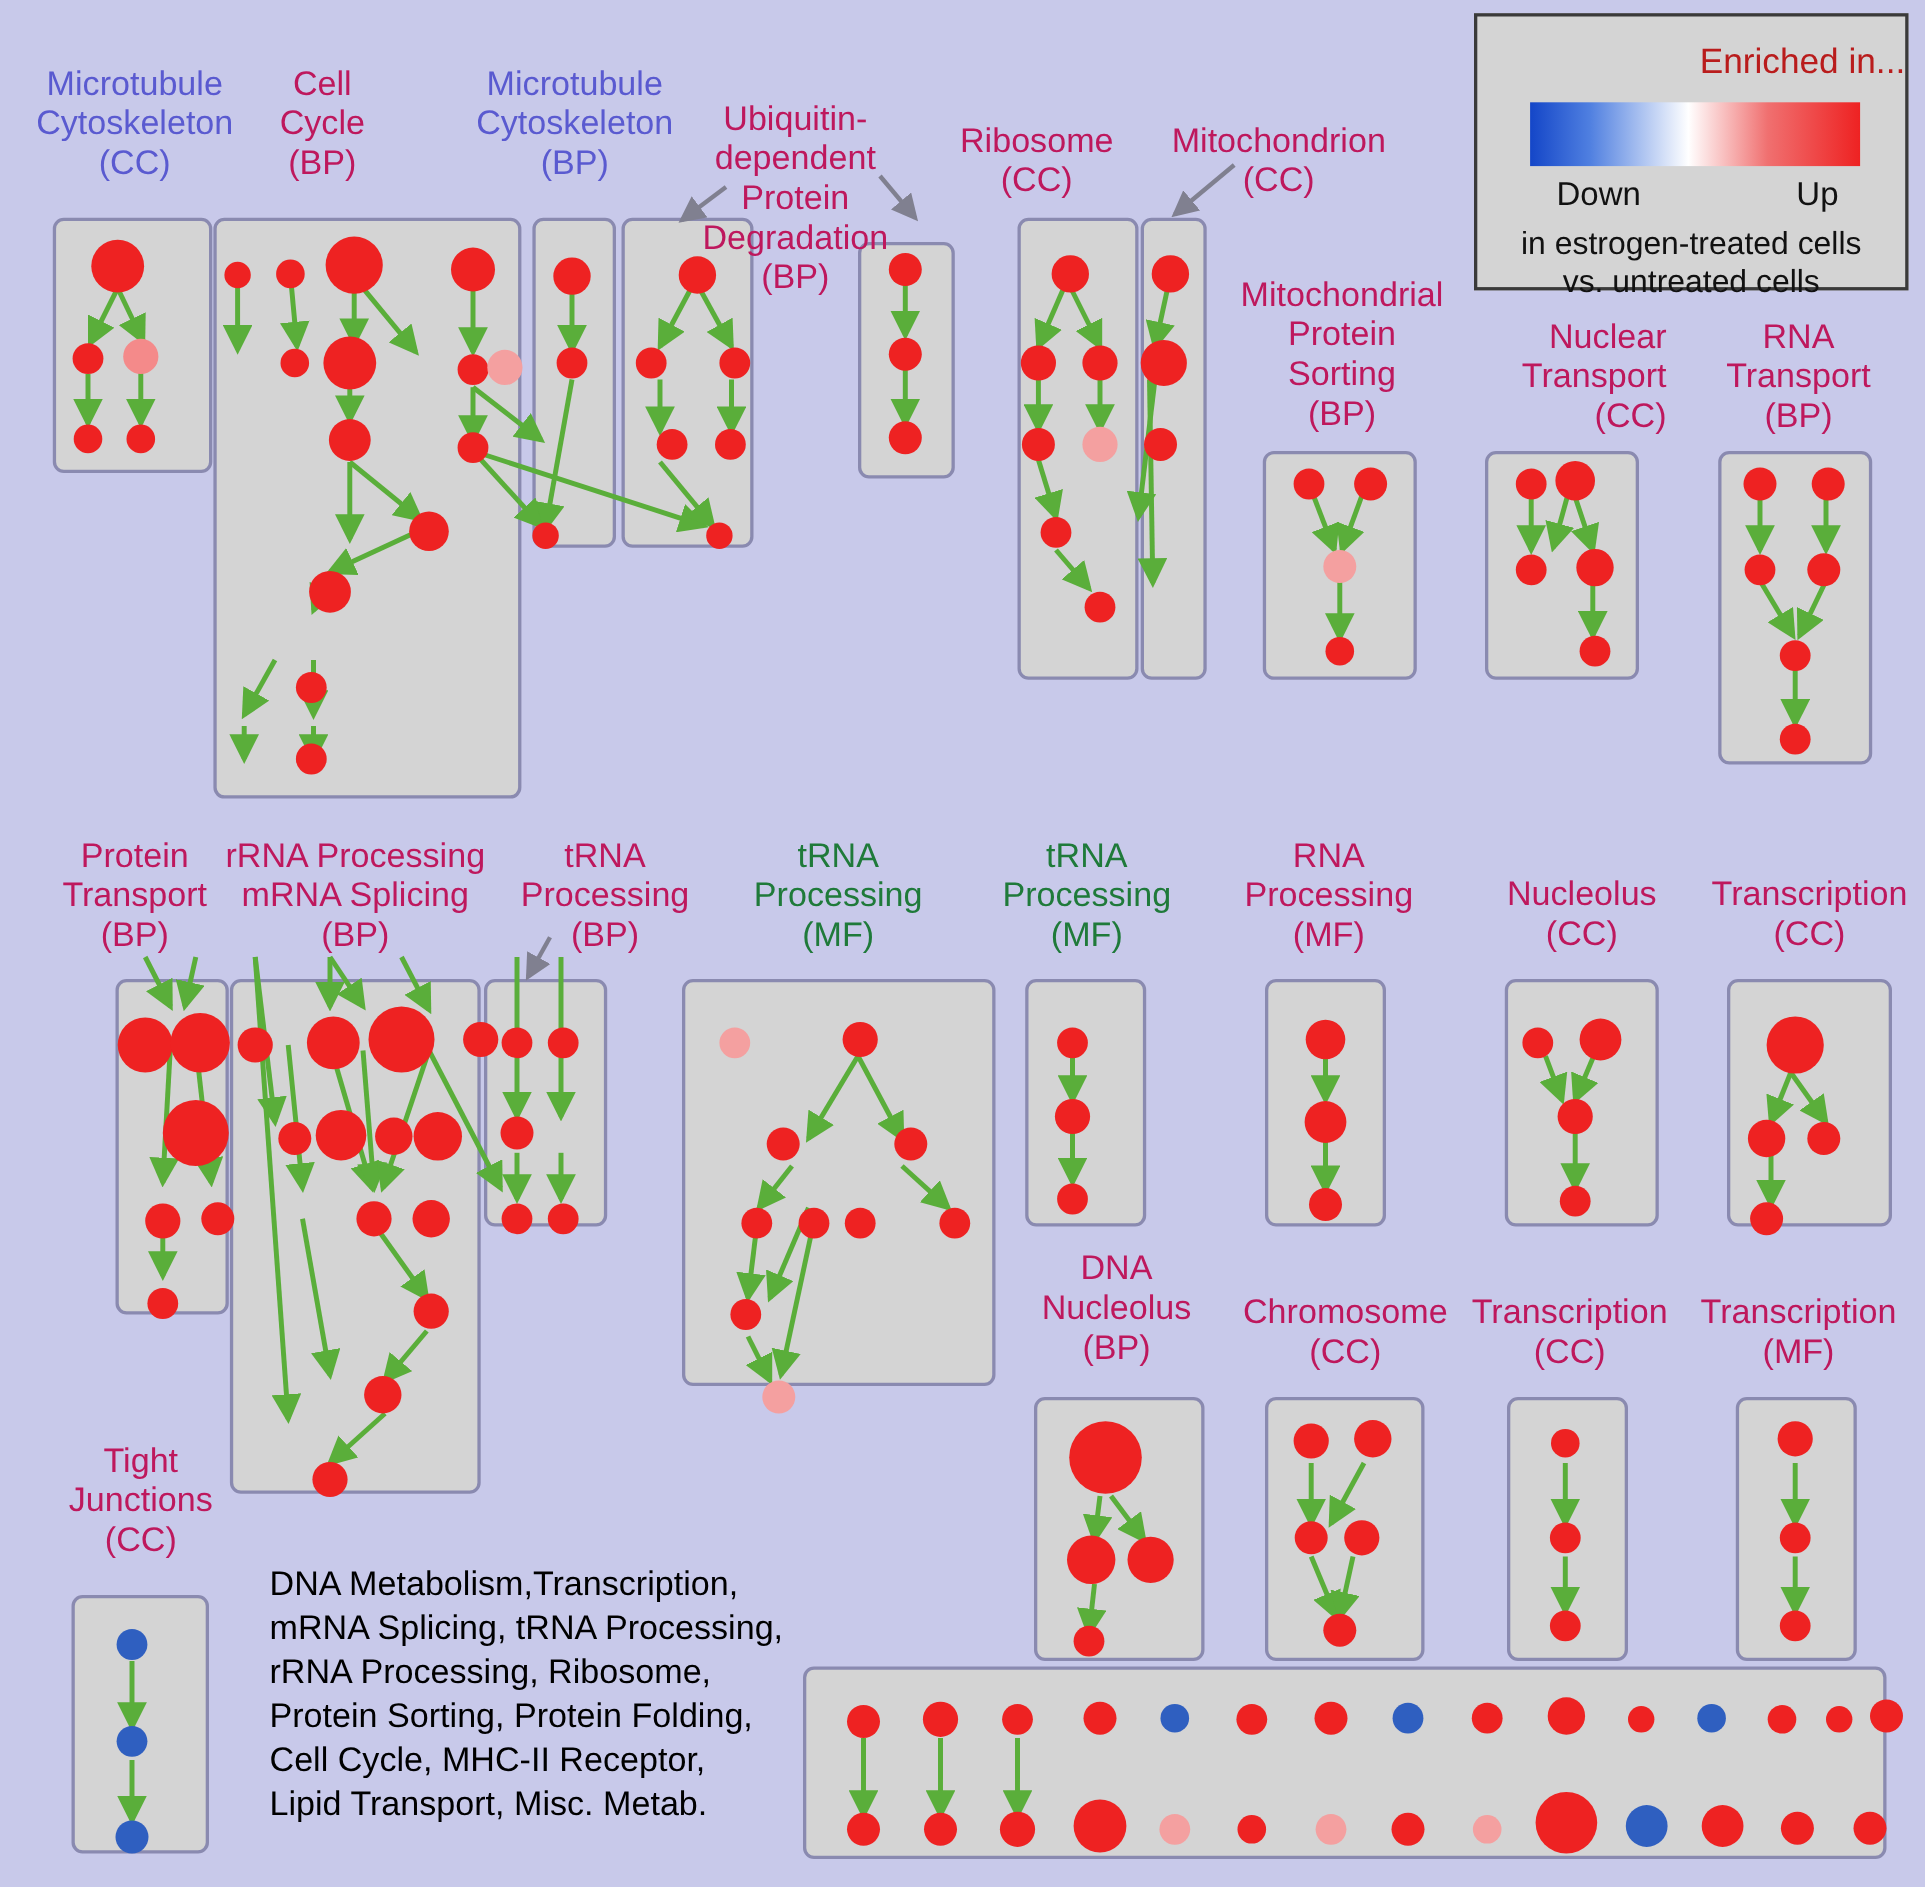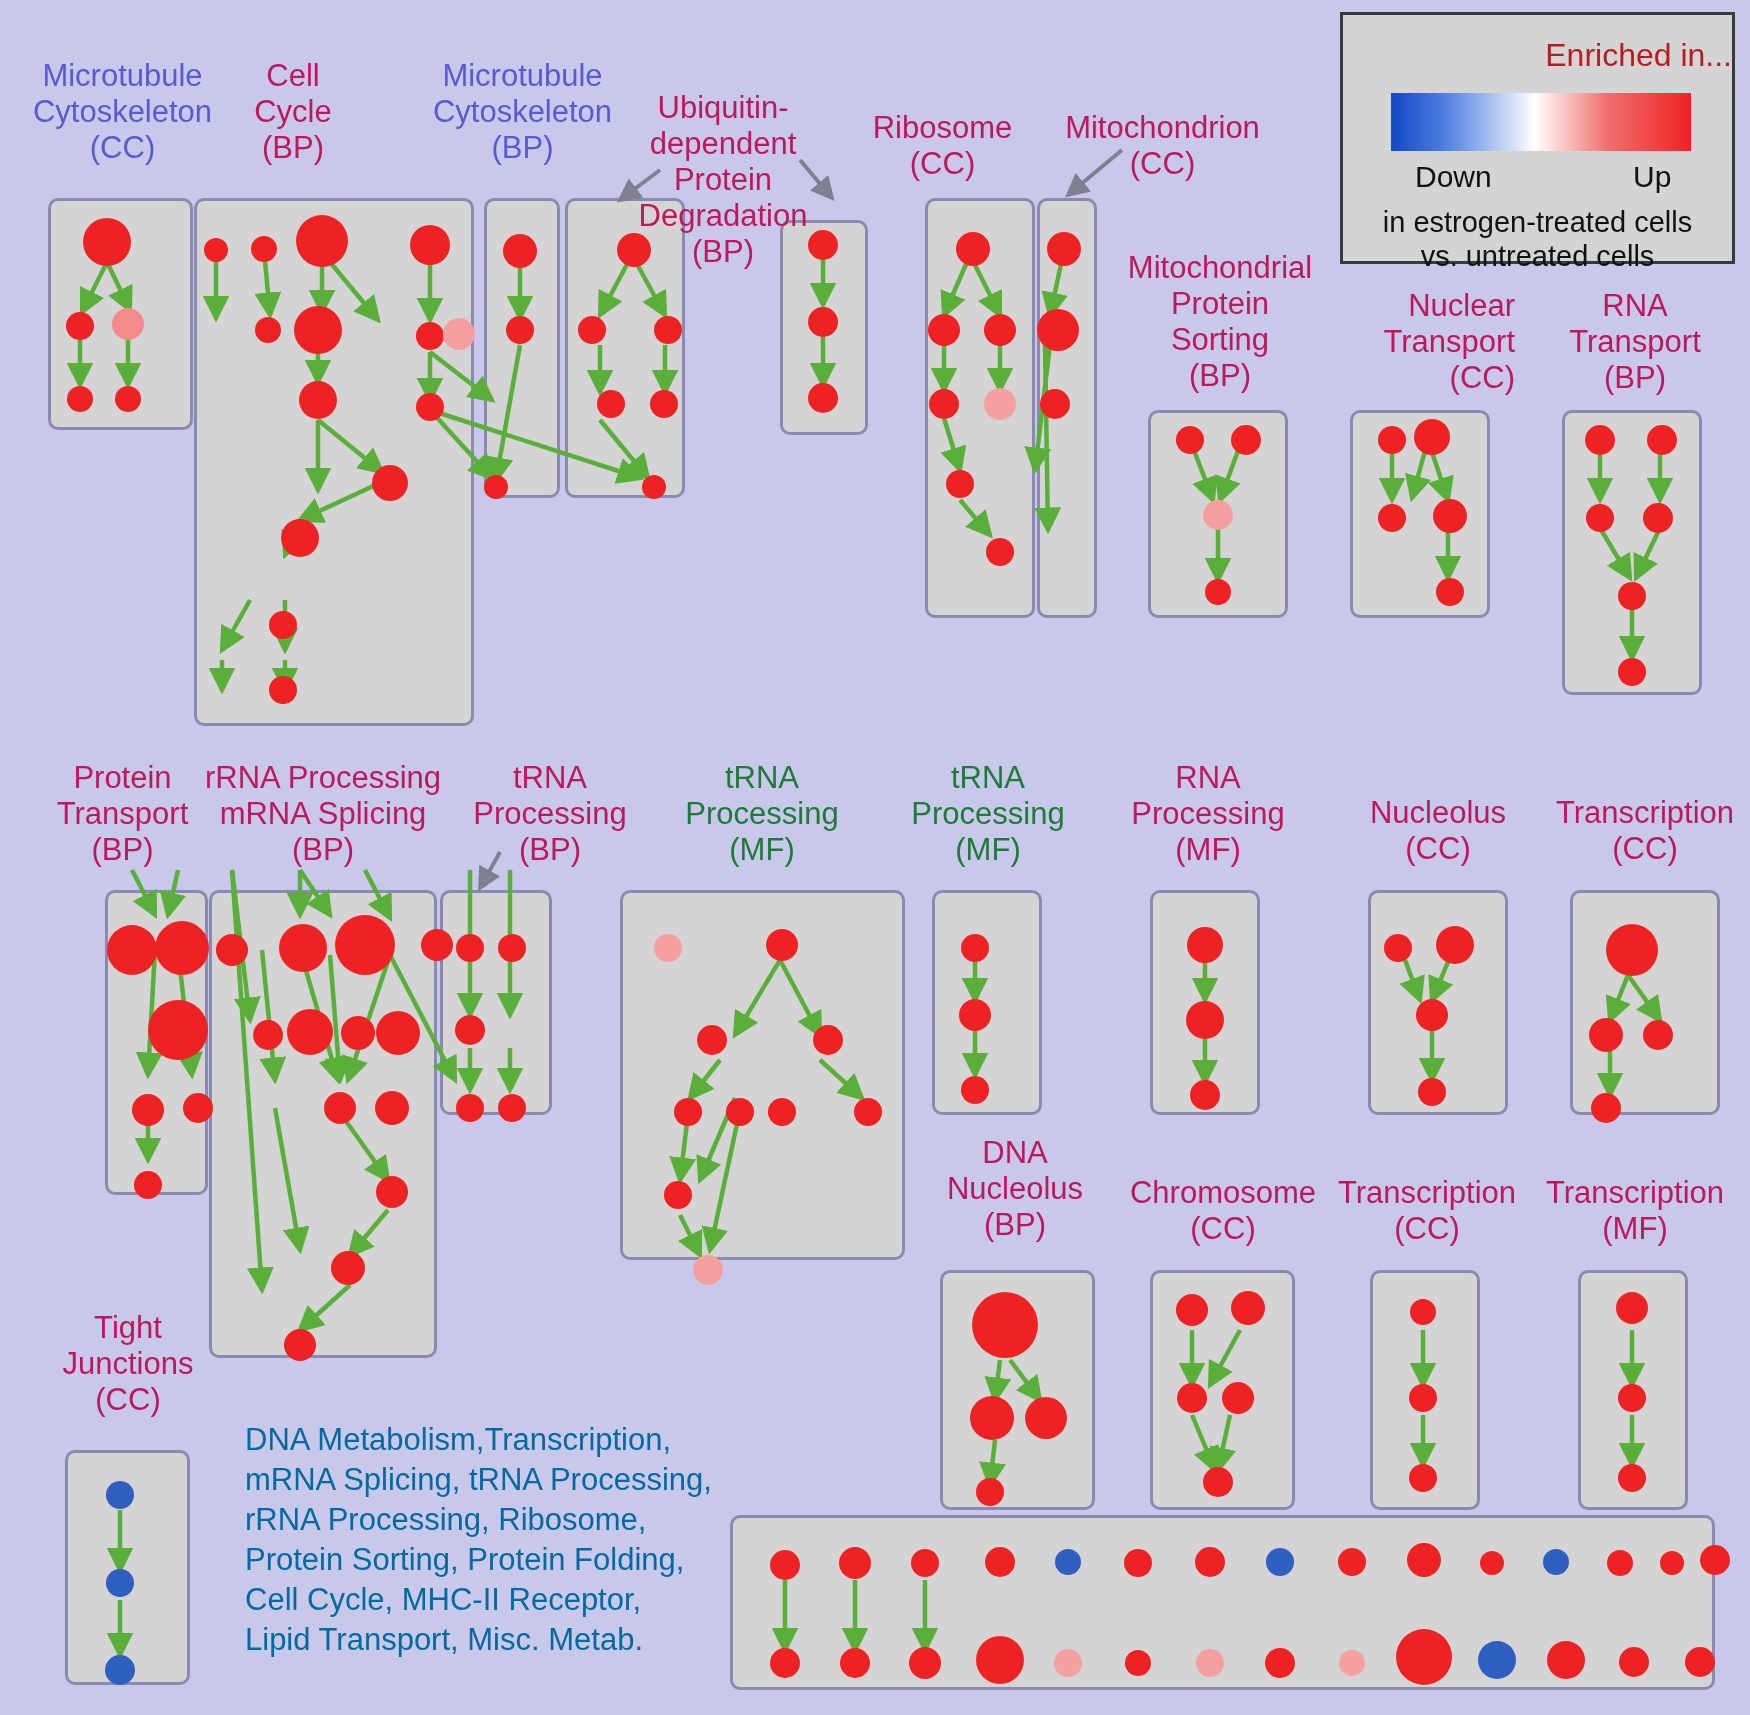--- a/index.html
+++ b/index.html
@@ -43,21 +43,21 @@
     background:linear-gradient(to right,#1446c8 0%,#4f7fe0 18%,#ffffff 48%,#f07070 72%,#ee2222 100%);
   }
   .legend-sub{
     position:absolute;font-size:30px;color:#111;
   }
   .legend-note{
     position:absolute;width:100%;text-align:center;font-size:29px;color:#111;line-height:34px;
   }
   .multiline{
     position:absolute;
-    font-size:31px;line-height:40px;color:#0369a1;
+    font-size:31px;line-height:40px;color:#000000;
     text-align:left;white-space:pre;
   }
   svg.edges{position:absolute;left:0;top:0;width:1750px;height:1715px;pointer-events:none;}
 </style>
 </head>
 <body>
 
 <div id="canvas">
 
   <div class="panel" style="left:48px;top:198px;width:145px;height:232px;"></div>

